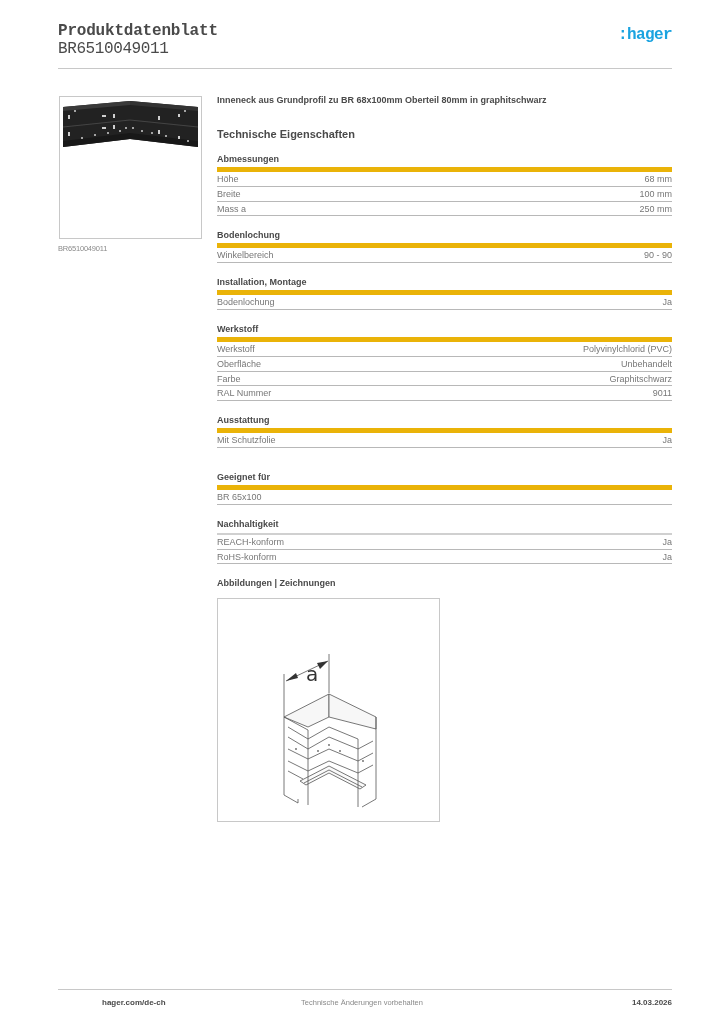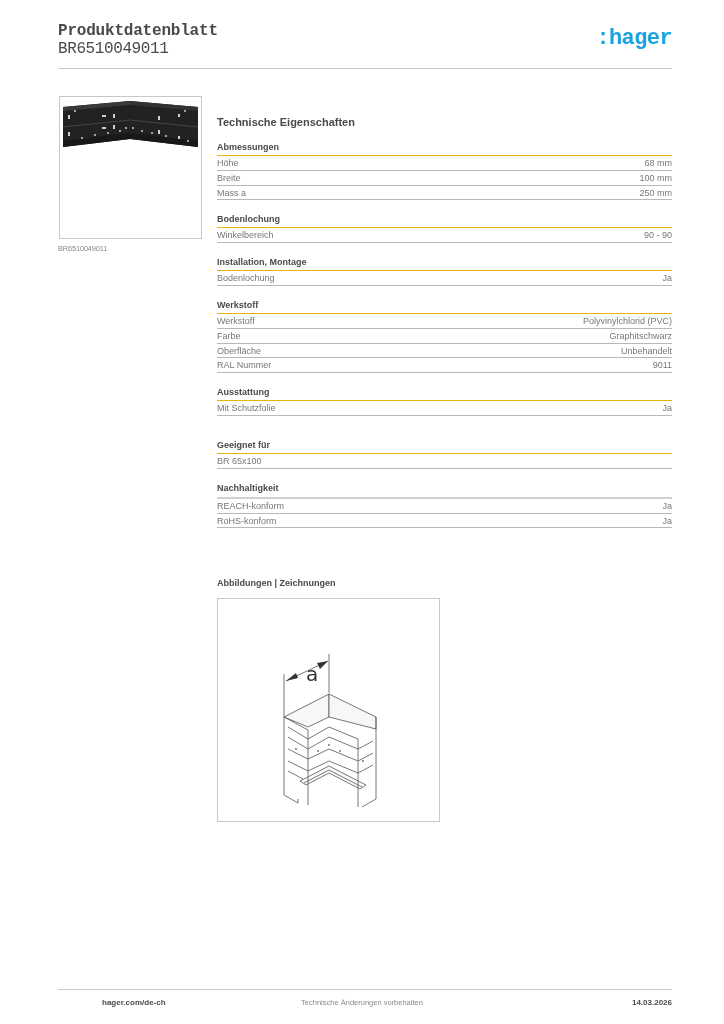--- a/index.html
+++ b/index.html
@@ -1,32 +1,32 @@
 <!DOCTYPE html>
 <html><head>
 <meta charset="utf-8">
 <style>
   html, body { margin: 0; padding: 0; background: #ffffff; }
   body { width: 724px; height: 1024px; position: relative; overflow: hidden;
          font-family: "Liberation Sans", "DejaVu Sans", sans-serif; color: #4a4a4a; }
   .page-header { position: absolute; left: 58px; top: 20px; width: 614px; height: 48px; font-family: Liberation Mono, monospace; }
   .doc-title { position: absolute; left: 0; top: 2px; font-size: 16px; font-weight: bold; color: #4a4a4a; letter-spacing: -0.2px; }
   .doc-code { position: absolute; left: 0; top: 20px; font-size: 16px; color: #4a4a4a; letter-spacing: -0.4px; }
-  .logo { position: absolute; right: 0; top: 6px; font-size: 22px; font-weight: bold; color: #1aa3e0; letter-spacing: -0.6px; }
+  .logo { position: absolute; right: 0; top: 6px; font-size: 16px; font-weight: bold; color: #1aa3e0; letter-spacing: -0.6px; }
   .header-rule { position: absolute; left: 58px; top: 68px; width: 614px; height: 1px; background: #c8c8c8; }
 
   .thumb-box { position: absolute; left: 59px; top: 96px; width: 141px; height: 141px; border: 1px solid #c8c8c8; background: #fff; }
   .thumb-box svg { position: absolute; left: 0; top: 0; }
   .thumb-caption { position: absolute; left: 58px; top: 244px; font-size: 7.5px; color: #8a8a8a; letter-spacing: -0.2px; }
 
   .content { position: absolute; left: 217px; top: 94px; width: 455px; }
   .product-desc { font-size: 9px; font-weight: bold; color: #4a4a4a; height: 12px; line-height: 12px; }
   .tech-title { margin-top: 22px; font-size: 11px; font-weight: bold; color: #4a4a4a; height: 12px; line-height: 12px; }
   .group { margin-top: 13px; }
-  .group-title { font-size: 9px; font-weight: bold; color: #4a4a4a; height: 12px; line-height: 12px; border-bottom: 1px solid #eab308; padding-bottom: 2px; }
+  .group-title { font-size: 9px; font-weight: bold; color: #4a4a4a; height: 12px; line-height: 12px; border-bottom: 5px solid #eab308; padding-bottom: 2px; }
   .row { display: flex; justify-content: space-between; font-size: 9px; color: #777; height: 13.8px; line-height: 14px; border-bottom: 1px solid #b8b8b8; }
   .row .val { text-align: right; }
   .group.gap-big { margin-top: 23px; }
   .group.nach .group-title { border-bottom: 2px solid #d0d0d0; padding-bottom: 3px; }
 
   .figures-title { position: absolute; left: 217px; top: 578px; font-size: 9px; font-weight: bold; color: #4a4a4a; }
   .figure-box { position: absolute; left: 217px; top: 598px; width: 221px; height: 222px; border: 1px solid #c8c8c8; background: #fff; }
   .figure-box svg { position: absolute; left: 0; top: 0; }
 
   .footer-rule { position: absolute; left: 58px; top: 989px; width: 614px; height: 1px; background: #c8c8c8; }
@@ -74,20 +74,21 @@
         <circle cx="92" cy="36" r="1"></circle>
       <circle cx="106" cy="39" r="1"></circle>
         <circle cx="128" cy="44" r="1"></circle>
         <circle cx="125" cy="14" r="1"></circle>
     </g>
   </svg>
 </div>
 <div class="thumb-caption">BR6510049011</div>
 
 <div class="content">
+  <div class="product-desc">Inneneck aus Grundprofil zu BR 68x100mm Oberteil 80mm in graphitschwarz</div>
   <div class="tech-title">Technische Eigenschaften</div>
 
   <div class="group">
     <div class="group-title">Abmessungen</div>
     <div class="row">
         <span>Höhe</span>
         <span class="val">68 mm</span>
       </div>
     <div class="row">
         <span>Breite</span>
@@ -116,26 +117,26 @@
       </div>
   </div>
 
   <div class="group">
     <div class="group-title">Werkstoff</div>
     <div class="row">
         <span>Werkstoff</span>
         <span class="val">Polyvinylchlorid (PVC)</span>
       </div>
     <div class="row">
+        <span>Oberfläche</span>
+        <span class="val">Unbehandelt</span>
+      </div>
+    <div class="row">
         <span>Farbe</span>
         <span class="val">Graphitschwarz</span>
-      </div>
-    <div class="row">
-        <span>Oberfläche</span>
-        <span class="val">Unbehandelt</span>
       </div>
     <div class="row">
         <span>RAL Nummer</span>
         <span class="val">9011</span>
       </div>
   </div>
 
   <div class="group">
     <div class="group-title">Ausstattung</div>
     <div class="row">

